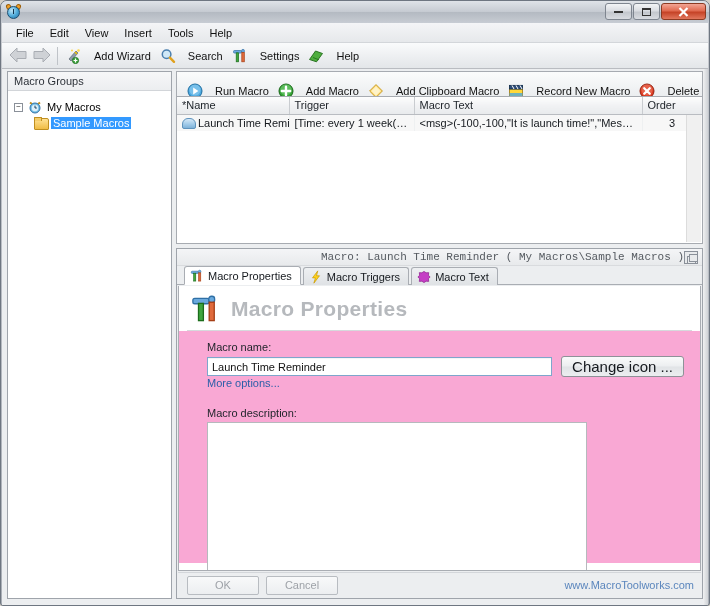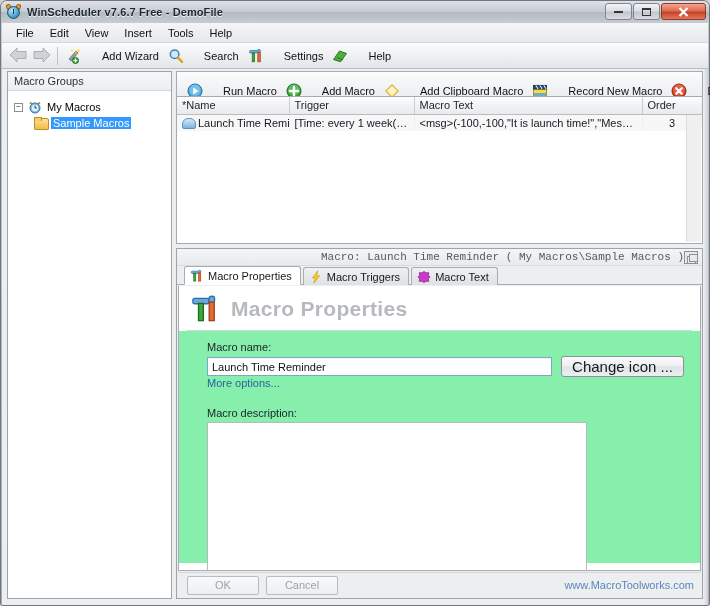--- a/index.html
+++ b/index.html
@@ -83,21 +83,21 @@
   }
 
   
   .toolbar {
     position: absolute; left: 1px; top: 42px; width: 706px; height: 26px;
     background: linear-gradient(to bottom,#fafbfc 0%,#eef0f2 50%,#e3e6e9 100%);
     display: flex; align-items: center; padding-left: 6px;
     border-bottom: 1px solid #b9bcc1;
   }
   .tb-item {
-    display: flex; align-items: center; gap: 20px; padding: 2px 6px 2px 3px;
+    display: flex; align-items: center; gap: 12px; padding: 2px 6px 2px 3px;
     font-size: 11px; color: #111; cursor: default; white-space: nowrap;
   }
   .tb-sep { width: 1px; height: 18px; background: #bfc3c8; margin: 0 5px; }
 
   .ico { width: 16px; height: 16px; position: relative; flex: none; display: inline-block; }
 
   
   .arrow-l, .arrow-r { width: 22px; height: 20px; position: relative; }
   .arrow-l svg, .arrow-r svg { display: block; }
 
@@ -245,21 +245,21 @@
   }
   .pp-title {
     display: flex; align-items: center; gap: 10px;
     padding: 8px 0 6px 12px;
   }
   .pp-title-text {
     font-size: 21px; color: #b6b9bd; font-weight: bold; letter-spacing: .3px;
   }
   .pp-divider { height: 1px; background: #d6d9dc; margin: 0 8px; }
 
-  .form { padding: 10px 16px 0 28px; background: #86efac; height: calc(100% - 52px); }
+  .form { padding: 10px 16px 0 28px; background: #f9a8d4; height: calc(100% - 52px); }
   .flabel { font-size: 11px; color: #1d2228; margin-bottom: 3px; }
   .row1 { display: flex; align-items: center; gap: 9px; }
   .txtinput {
     flex: 1; height: 19px; border: 1px solid #7ea6cc; background: #fff;
     font-family: "Liberation Sans", sans-serif; font-size: 11px;
     padding: 0 4px; color: #111; outline: none;
     box-shadow: inset 0 1px 0 rgba(0,0,0,.04);
   }
   .btn {
     height: 21px; min-width: 104px; padding: 0 10px;
@@ -305,21 +305,20 @@
 <body>
 
 <div class="window">
 
   <div class="titlebar">
     <span class="title-icon">
       <span class="bell-l"></span>
         <span class="bell-r"></span>
         <span class="clock"></span>
     </span>
-    <span class="title-text">WinScheduler v7.6.7 Free - DemoFile</span>
     <span class="win-btns">
       <span class="wb">
           <i class="minus"></i>
         </span>
       <span class="wb">
           <i class="sq"></i>
         </span>
       <span class="wb close">
         <svg width="11" height="10" viewBox="0 0 11 10">
           <path d="M1.5 1 L9.5 9 M9.5 1 L1.5 9" stroke="#fff" stroke-width="2.2" fill="none"></path>

